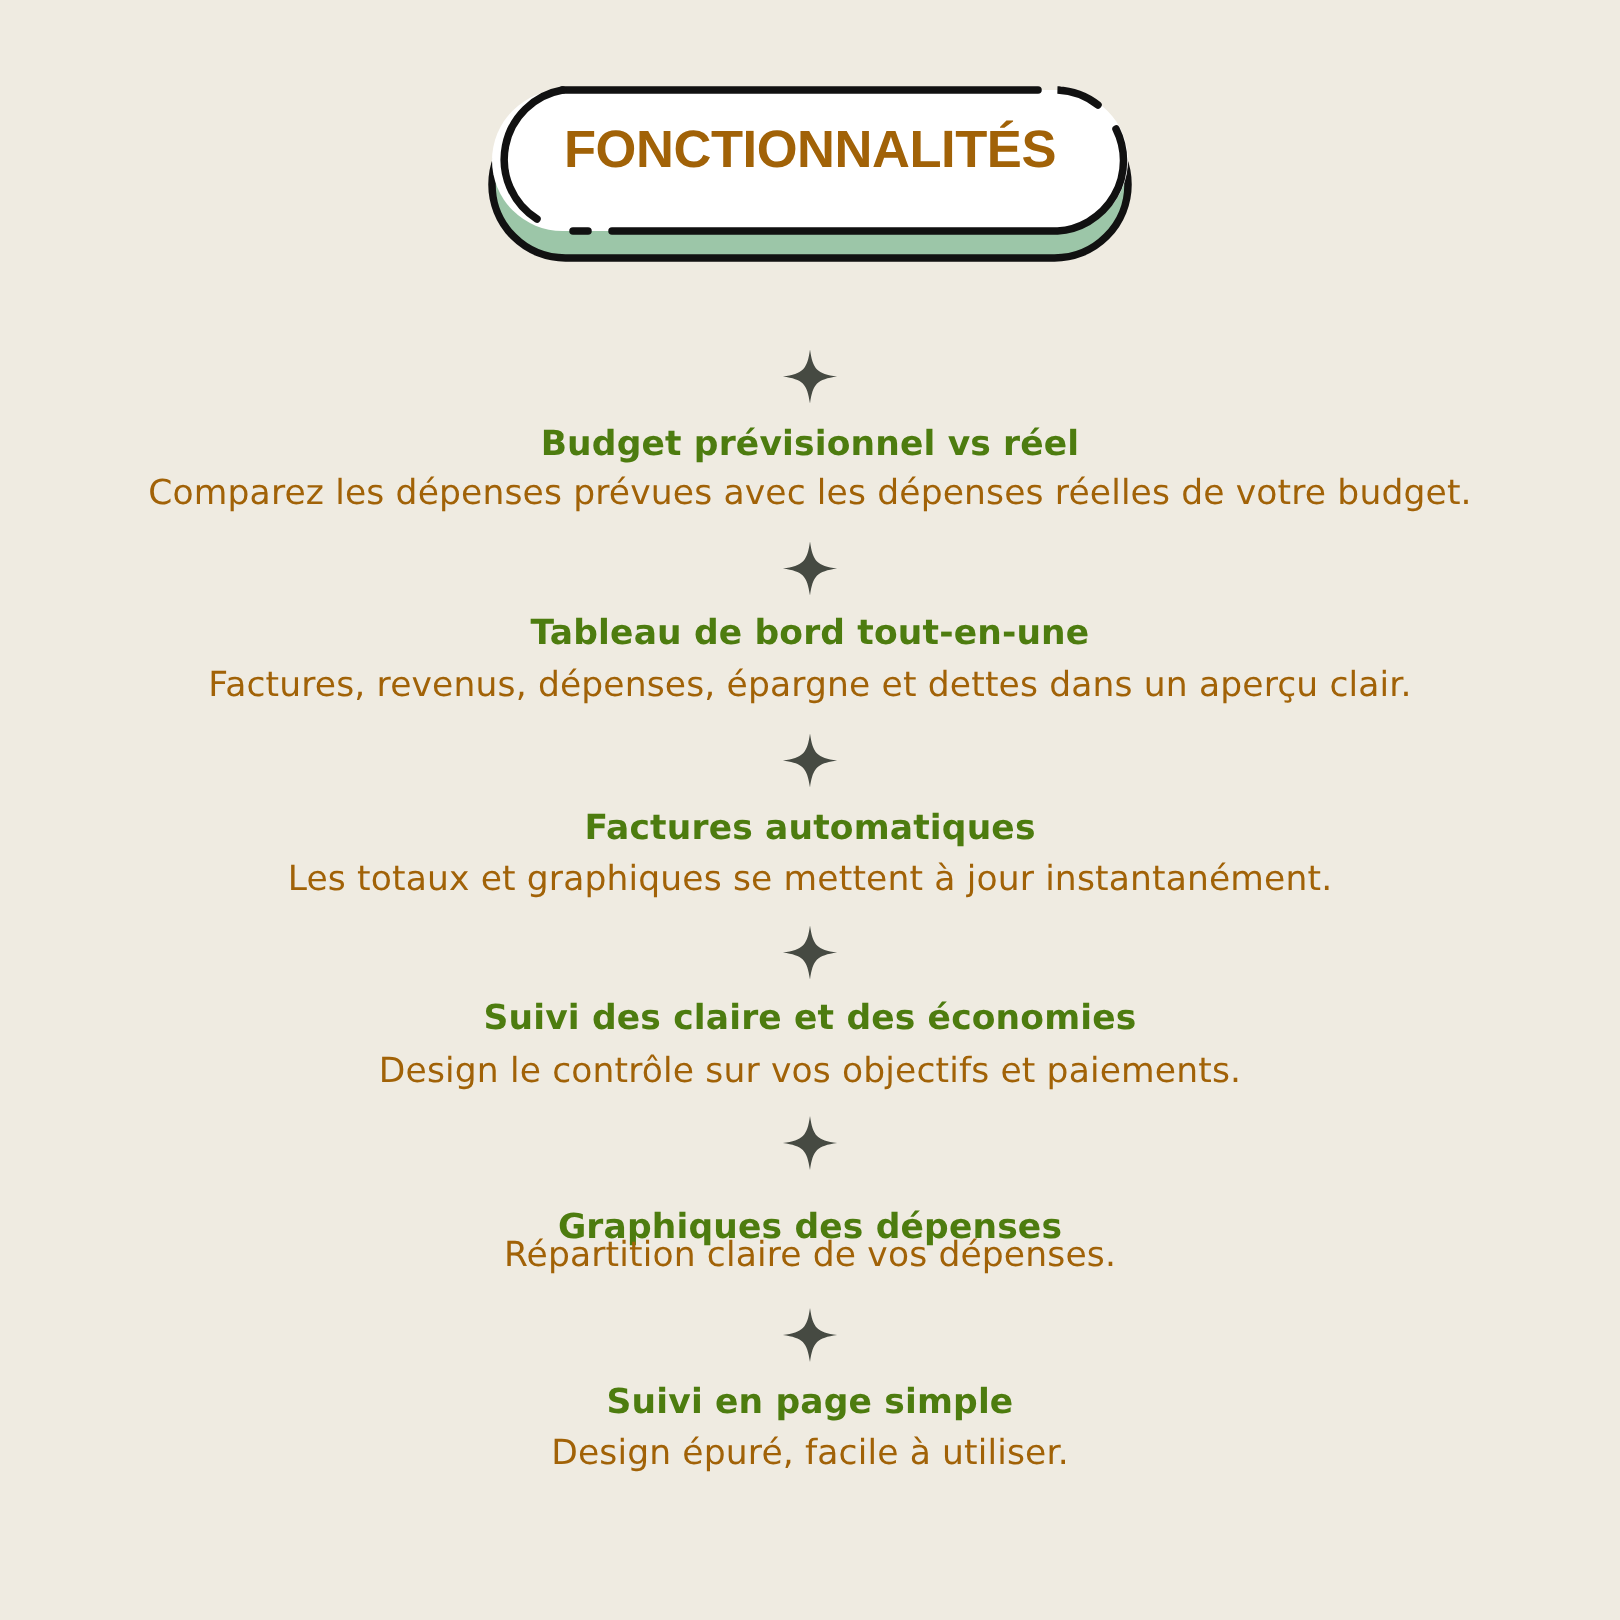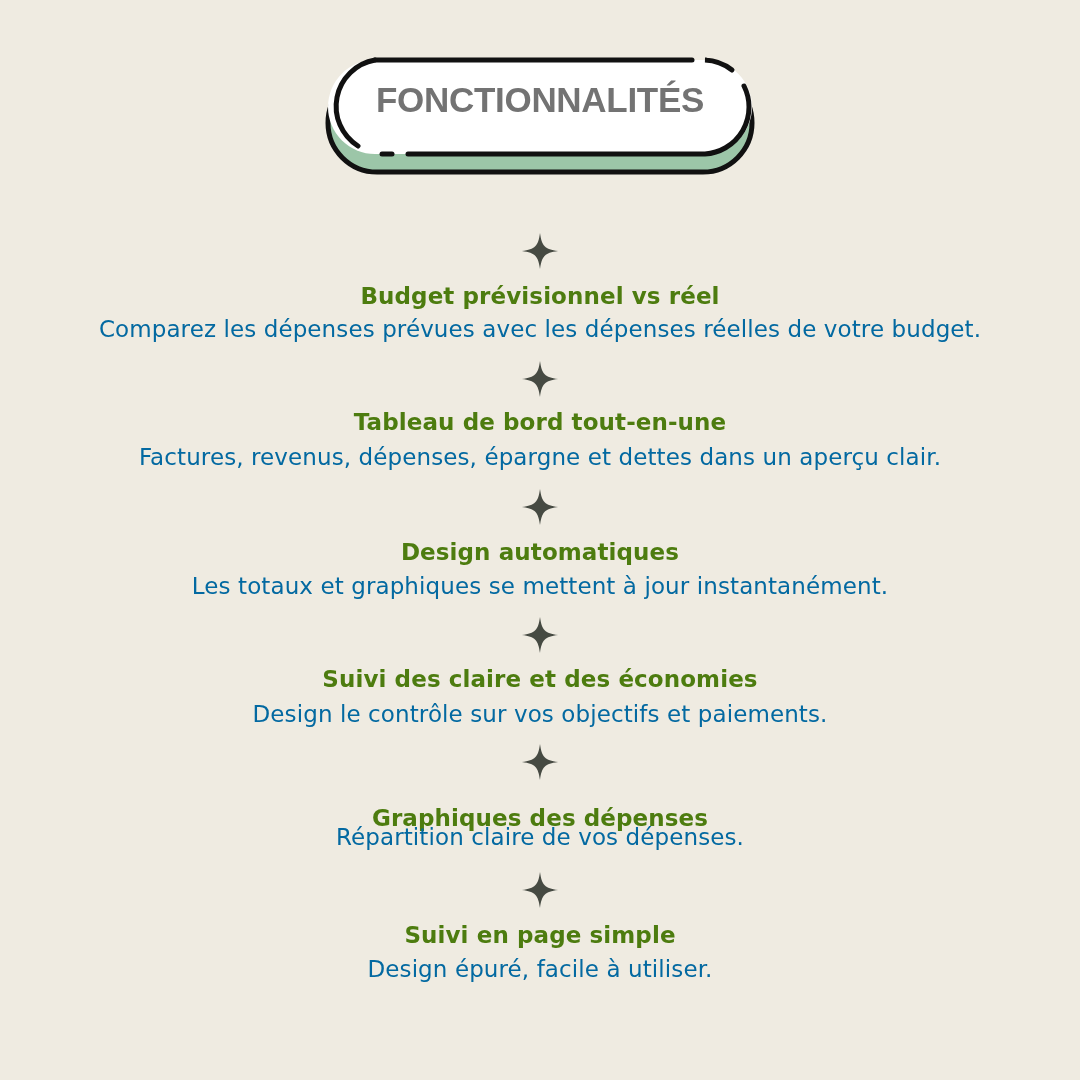--- a/index.html
+++ b/index.html
@@ -26,21 +26,21 @@
     .badge-title {
       position: absolute;
       left: 0;
       top: 28px;
       width: 436px;
       text-align: center;
       font-family: "Liberation Sans", sans-serif;
       font-weight: 700;
       font-size: 35px;
       letter-spacing: -0.3px;
-      color: #737373;
+      color: #a16207;
     }
     .features {
       position: absolute;
       left: 0;
       top: 0;
       width: 1080px;
     }
     .sparkle {
       position: absolute;
       left: 521px;
@@ -57,21 +57,21 @@
       color: #4d7c0f;
       letter-spacing: 0.1px;
     }
     .feature-desc {
       position: absolute;
       left: 0;
       width: 1080px;
       text-align: center;
       font-weight: 400;
       font-size: 23px;
-      color: #0369a1;
+      color: #a16207;
       letter-spacing: 0.1px;
     }
   </style>
 </head>
 <body>
 
 <div class="badge-wrap">
   <svg width="436" height="128" viewBox="0 0 436 128">
 
     <rect x="6" y="22" width="424" height="98" rx="49" ry="49" fill="#9cc6a8" stroke="#111" stroke-width="5"></rect>
@@ -97,21 +97,21 @@
 
   <svg class="sparkle" style="top:360px" viewBox="0 0 40 40">
     <path d="M20,1 C22,15 25,18 39,20 C25,22 22,25 20,39 C18,25 15,22 1,20 C15,18 18,15 20,1 Z" fill="#464a42"></path>
   </svg>
   <div class="feature-title" style="top:409px">Tableau de bord tout-en-une</div>
   <div class="feature-desc" style="top:444px">Factures, revenus, dépenses, épargne et dettes dans un aperçu clair.</div>
 
   <svg class="sparkle" style="top:488px" viewBox="0 0 40 40">
     <path d="M20,1 C22,15 25,18 39,20 C25,22 22,25 20,39 C18,25 15,22 1,20 C15,18 18,15 20,1 Z" fill="#464a42"></path>
   </svg>
-  <div class="feature-title" style="top:539px">Design automatiques</div>
+  <div class="feature-title" style="top:539px">Factures automatiques</div>
   <div class="feature-desc" style="top:573px">Les totaux et graphiques se mettent à jour instantanément.</div>
 
   <svg class="sparkle" style="top:616px" viewBox="0 0 40 40">
     <path d="M20,1 C22,15 25,18 39,20 C25,22 22,25 20,39 C18,25 15,22 1,20 C15,18 18,15 20,1 Z" fill="#464a42"></path>
   </svg>
   <div class="feature-title" style="top:666px">Suivi des claire et des économies</div>
   <div class="feature-desc" style="top:701px">Design le contrôle sur vos objectifs et paiements.</div>
 
   <svg class="sparkle" style="top:743px" viewBox="0 0 40 40">
     <path d="M20,1 C22,15 25,18 39,20 C25,22 22,25 20,39 C18,25 15,22 1,20 C15,18 18,15 20,1 Z" fill="#464a42"></path>

